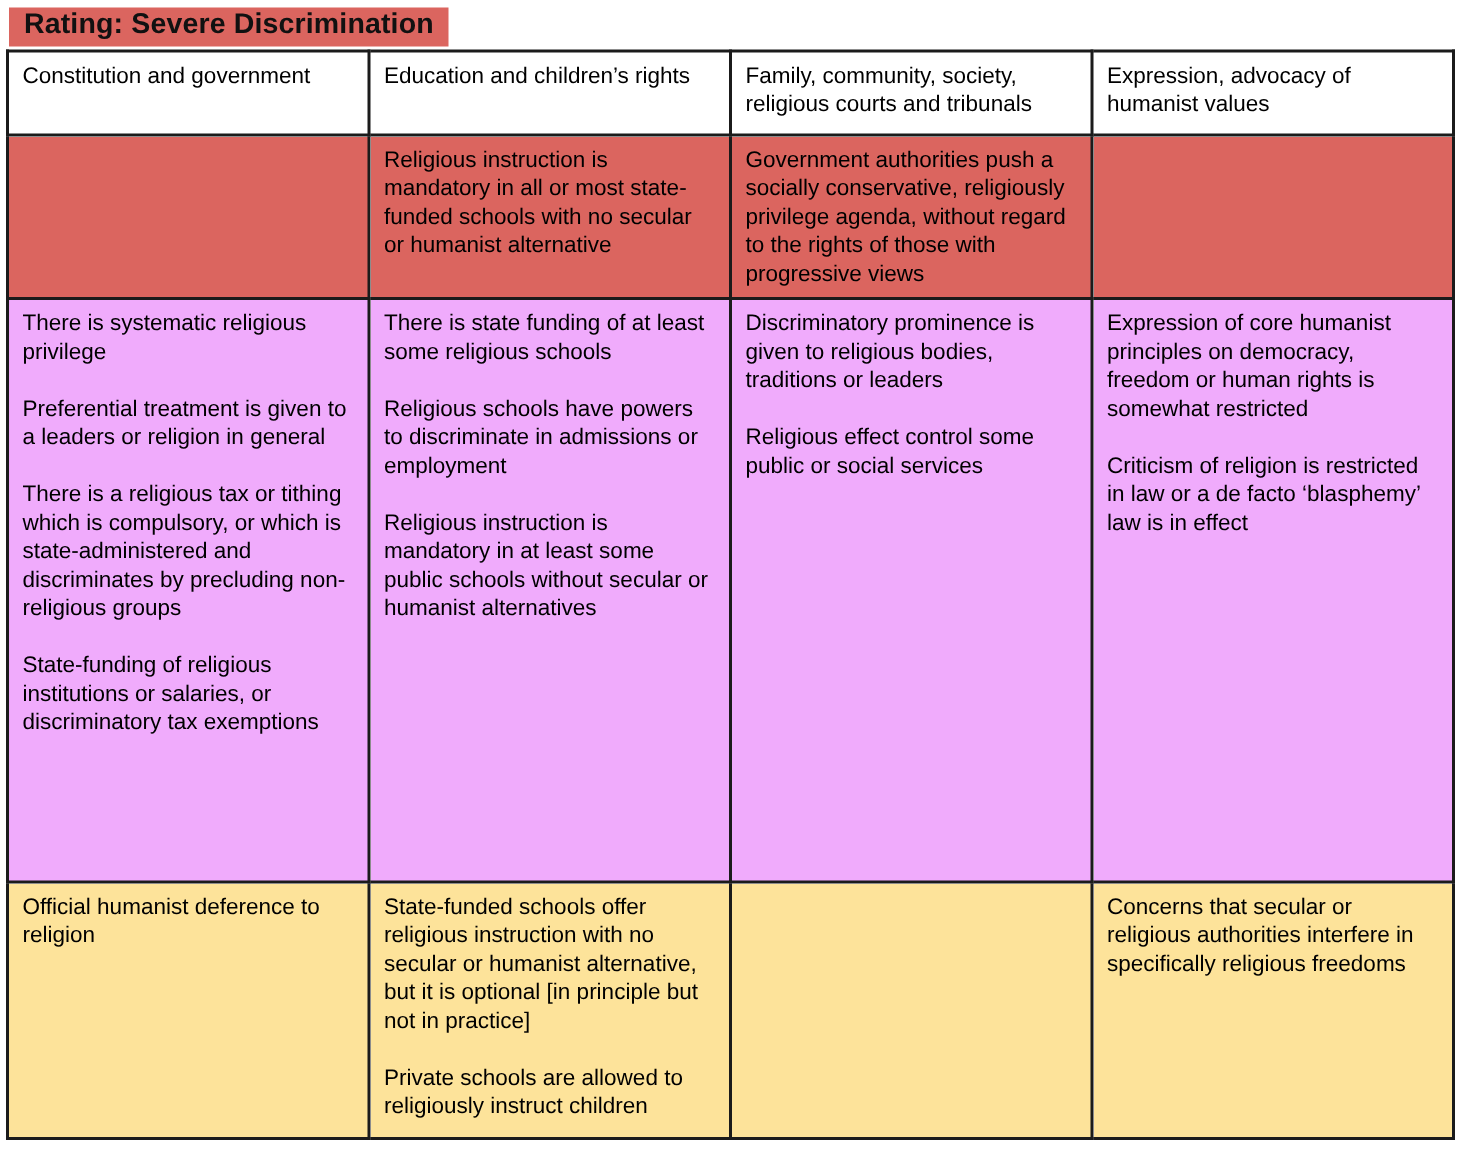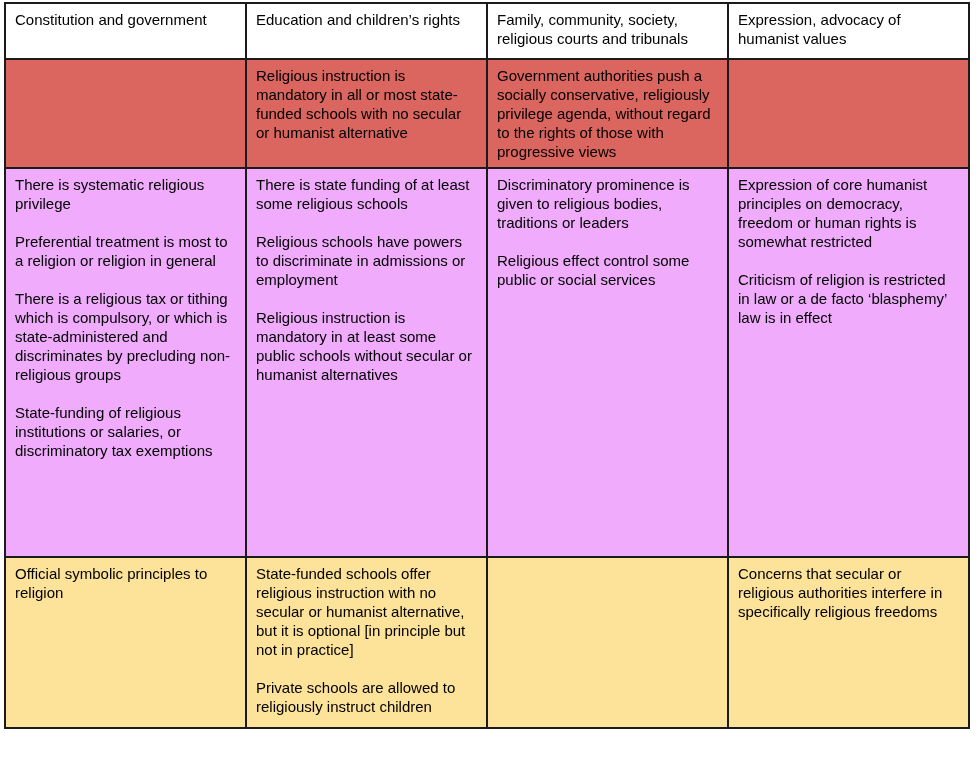--- a/index.html
+++ b/index.html
@@ -58,20 +58,21 @@
     margin: 0 0 19px 0;
   }
   .rating-table p:last-child {
     margin-bottom: 0;
   }
 </style>
 </head>
 <body>
 
 <div class="page">
+  <div class="rating-title">Rating: Severe Discrimination</div>
 
   <table class="rating-table">
     <thead>
       <tr class="row-header">
         <th>Constitution and government</th>
         <th>Education and children’s rights</th>
         <th>Family, community, society, religious courts and tribunals</th>
         <th>Expression, advocacy of humanist values</th>
       </tr>
     </thead>
@@ -82,41 +83,41 @@
             <p>Religious instruction is mandatory in all or most state-funded schools with no secular or humanist alternative</p>
           </td>
           <td>
             <p>Government authorities push a socially conservative, religiously privilege agenda, without regard to the rights of those with progressive views</p>
           </td>
           <td></td>
         </tr>
         <tr class="row-1" style="background: #f0abfc;">
           <td>
             <p>There is systematic religious privilege</p>
-            <p>Preferential treatment is most to a religion or religion in general</p>
+            <p>Preferential treatment is given to a leaders or religion in general</p>
             <p>There is a religious tax or tithing which is compulsory, or which is state-administered and discriminates by precluding non-religious groups</p>
             <p>State-funding of religious institutions or salaries, or discriminatory tax exemptions</p>
           </td>
           <td>
             <p>There is state funding of at least some religious schools</p>
             <p>Religious schools have powers to discriminate in admissions or employment</p>
             <p>Religious instruction is mandatory in at least some public schools without secular or humanist alternatives</p>
           </td>
           <td>
             <p>Discriminatory prominence is given to religious bodies, traditions or leaders</p>
             <p>Religious effect control some public or social services</p>
           </td>
           <td>
             <p>Expression of core humanist principles on democracy, freedom or human rights is somewhat restricted</p>
             <p>Criticism of religion is restricted in law or a de facto ‘blasphemy’ law is in effect</p>
           </td>
         </tr>
         <tr class="row-2" style="background: rgb(253, 227, 154);">
           <td>
-            <p>Official symbolic principles to religion</p>
+            <p>Official humanist deference to religion</p>
           </td>
           <td>
             <p>State-funded schools offer religious instruction with no secular or humanist alternative, but it is optional [in principle but not in practice]</p>
             <p>Private schools are allowed to religiously instruct children</p>
           </td>
           <td></td>
           <td>
             <p>Concerns that secular or religious authorities interfere in specifically religious freedoms</p>
           </td>
         </tr>

